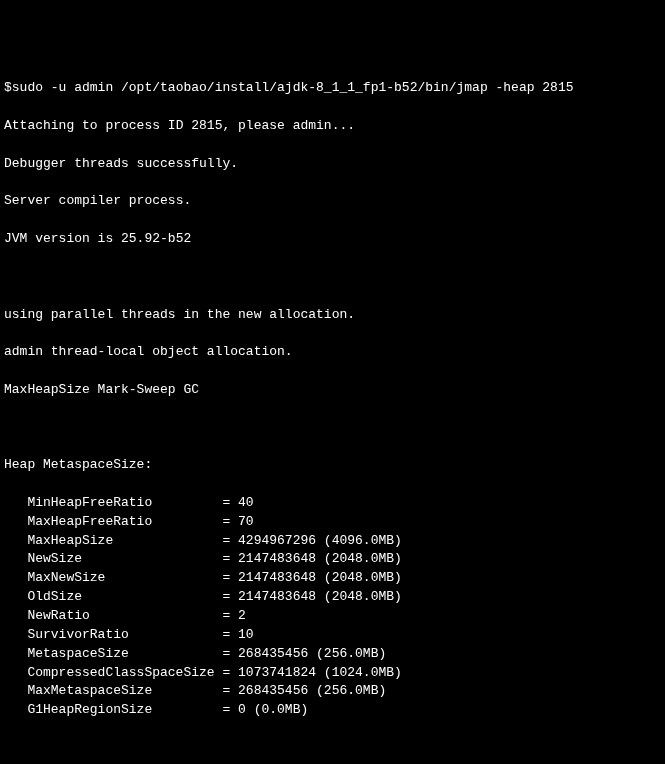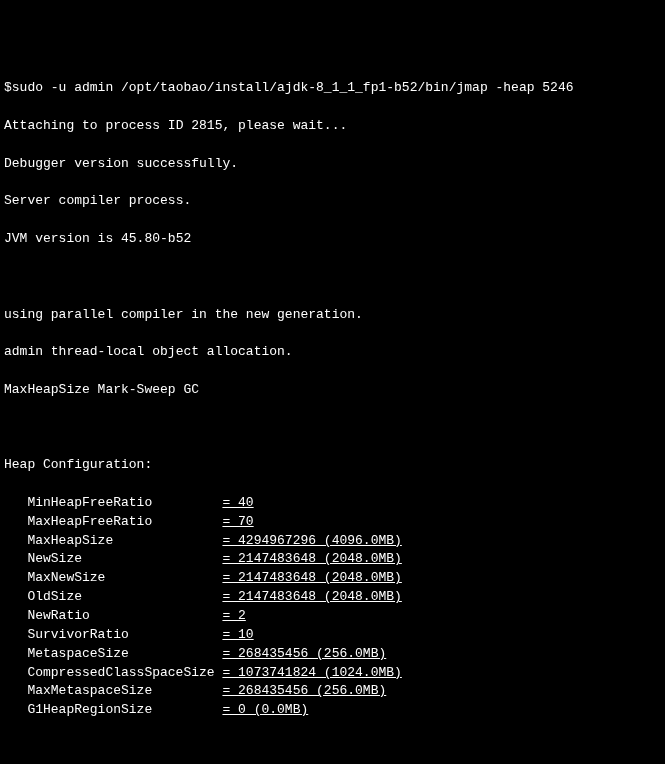--- a/index.html
+++ b/index.html
@@ -22,38 +22,37 @@
     .config-row {
       display: flex;
       padding-left: 3ch;
     }
     .config-key {
       display: inline-block;
       width: 25ch;
     }
     .config-eq {
       display: inline-block;
-      text-decoration: underline;
     }
   </style>
 </head>
 <body>
 
 
 
-<span class="line">$sudo -u admin /opt/taobao/install/ajdk-8_1_1_fp1-b52/bin/jmap -heap 5246</span>
-<span class="line">Attaching to process ID 2815, please wait...</span>
-<span class="line">Debugger version successfully.</span>
+<span class="line">$sudo -u admin /opt/taobao/install/ajdk-8_1_1_fp1-b52/bin/jmap -heap 2815</span>
+<span class="line">Attaching to process ID 2815, please admin...</span>
+<span class="line">Debugger threads successfully.</span>
 <span class="line">Server compiler process.</span>
-<span class="line">JVM version is 45.80-b52</span>
+<span class="line">JVM version is 25.92-b52</span>
 <span class="line"> </span>
-<span class="line">using parallel compiler in the new generation.</span>
+<span class="line">using parallel threads in the new allocation.</span>
 <span class="line">admin thread-local object allocation.</span>
 <span class="line">MaxHeapSize Mark-Sweep GC</span>
 <span class="line"> </span>
-<span class="line">Heap Configuration:</span>
+<span class="line">Heap MetaspaceSize:</span>
 <div id="heap-config-rows"><span class="config-row"><span class="config-key">MinHeapFreeRatio</span><span class="config-eq">= 40</span></span><span class="config-row"><span class="config-key">MaxHeapFreeRatio</span><span class="config-eq">= 70</span></span><span class="config-row"><span class="config-key">MaxHeapSize</span><span class="config-eq">= 4294967296 (4096.0MB)</span></span><span class="config-row"><span class="config-key">NewSize</span><span class="config-eq">= 2147483648 (2048.0MB)</span></span><span class="config-row"><span class="config-key">MaxNewSize</span><span class="config-eq">= 2147483648 (2048.0MB)</span></span><span class="config-row"><span class="config-key">OldSize</span><span class="config-eq">= 2147483648 (2048.0MB)</span></span><span class="config-row"><span class="config-key">NewRatio</span><span class="config-eq">= 2</span></span><span class="config-row"><span class="config-key">SurvivorRatio</span><span class="config-eq">= 10</span></span><span class="config-row"><span class="config-key">MetaspaceSize</span><span class="config-eq">= 268435456 (256.0MB)</span></span><span class="config-row"><span class="config-key">CompressedClassSpaceSize</span><span class="config-eq">= 1073741824 (1024.0MB)</span></span><span class="config-row"><span class="config-key">MaxMetaspaceSize</span><span class="config-eq">= 268435456 (256.0MB)</span></span><span class="config-row"><span class="config-key">G1HeapRegionSize</span><span class="config-eq">= 0 (0.0MB)</span></span></div>
 <span class="line"> </span>
 
 
 
 
 
 
 </body></html>

